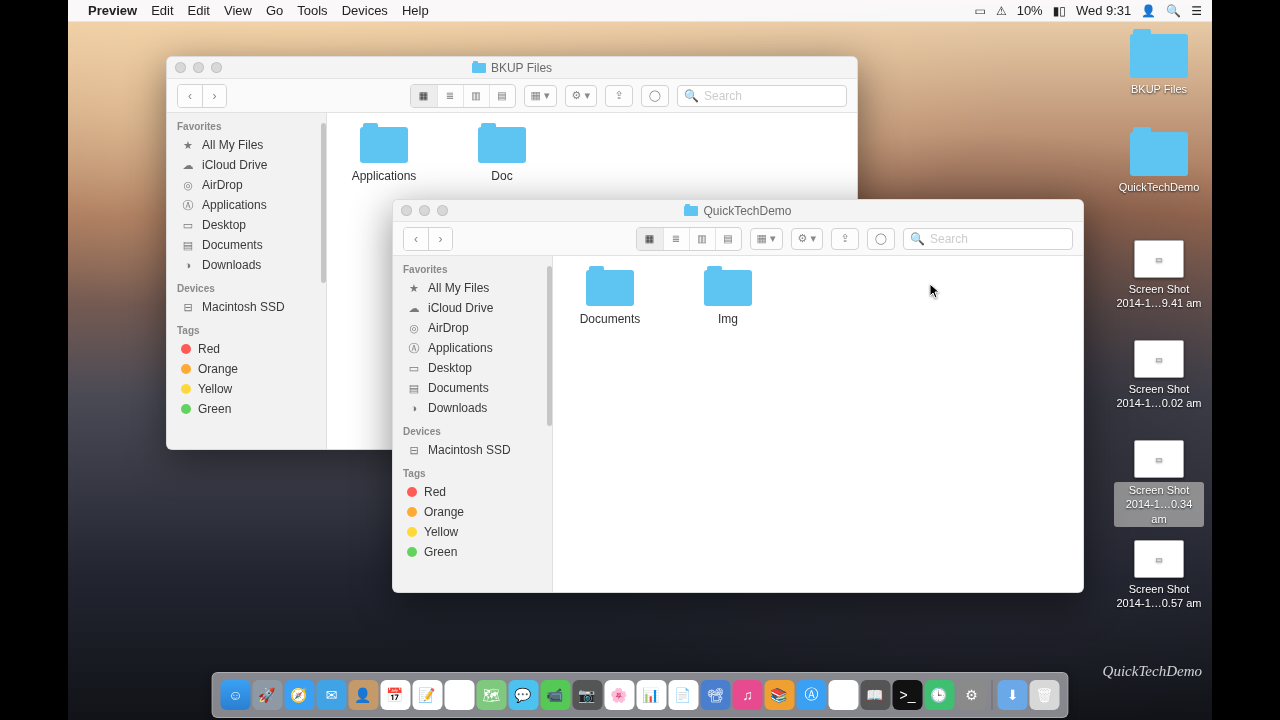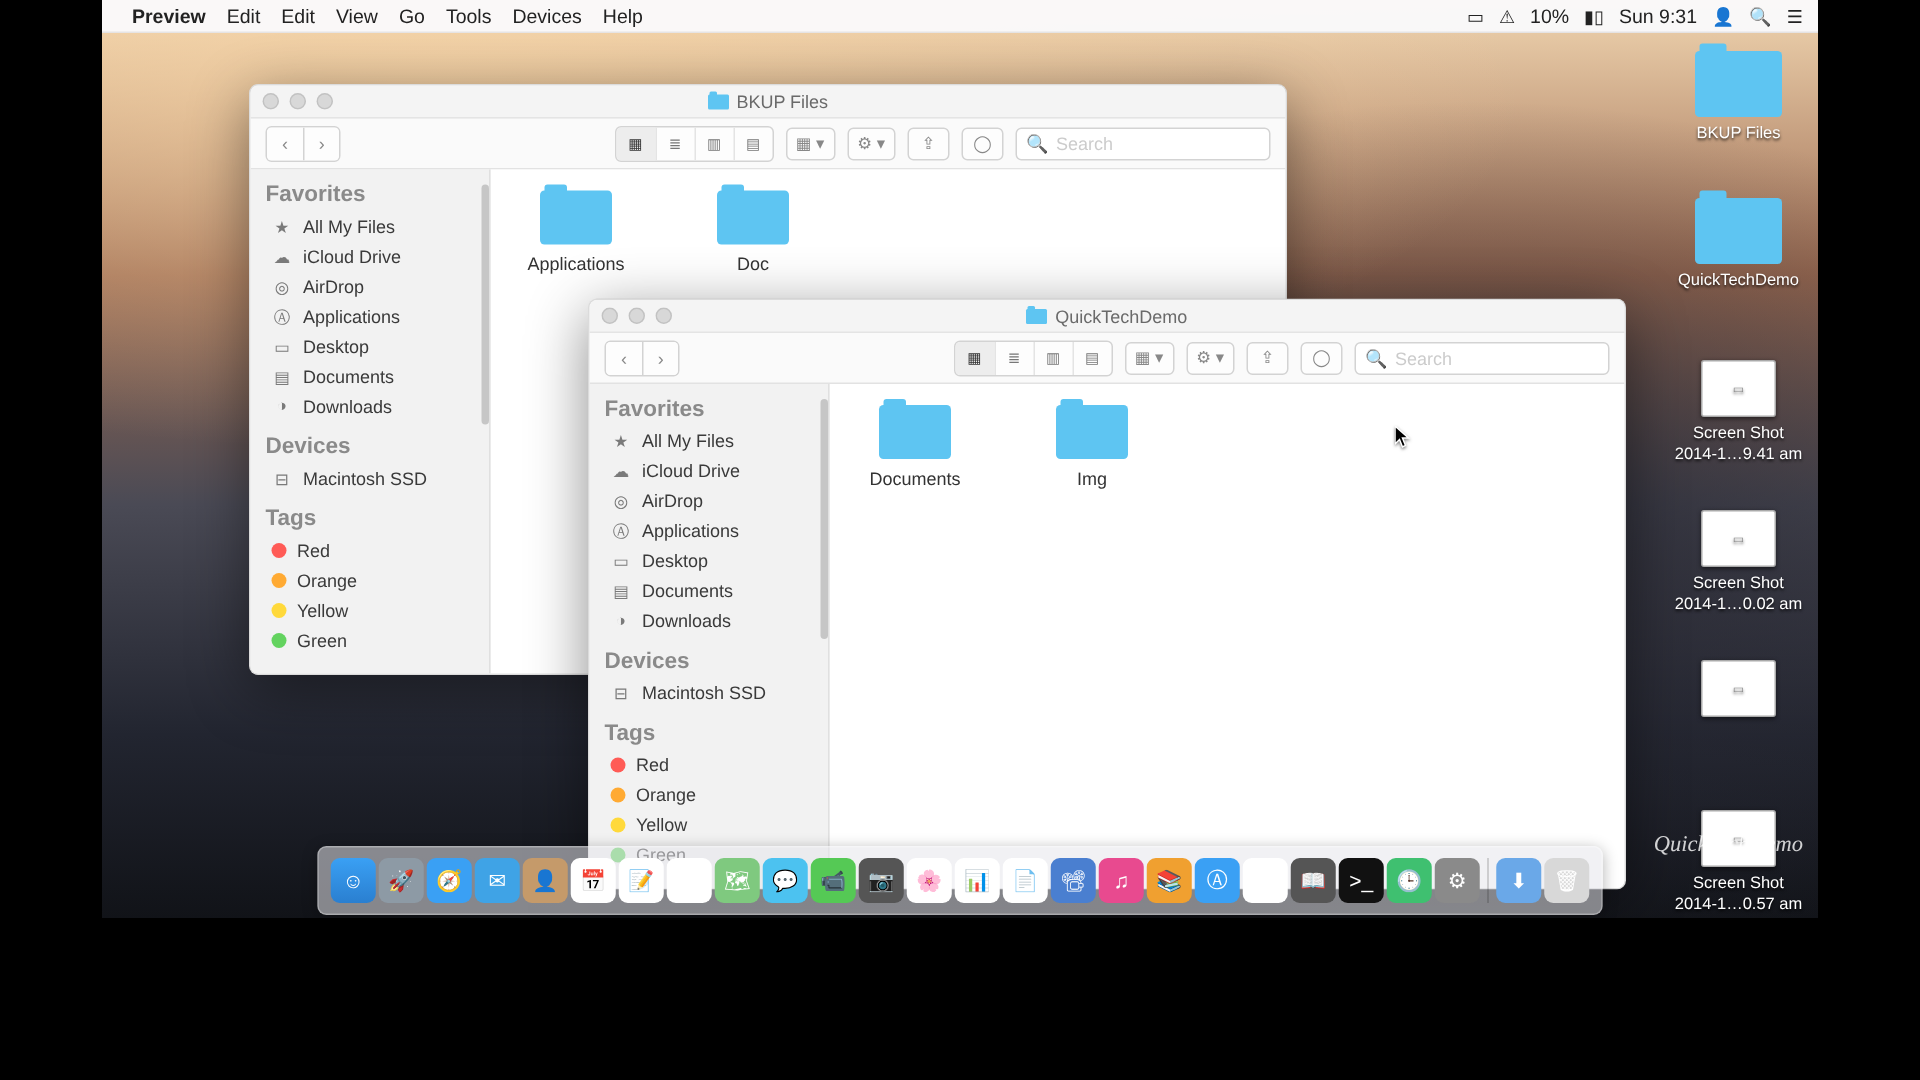--- a/index.html
+++ b/index.html
@@ -1,19 +1,19 @@
 <!DOCTYPE html>
 <html><head>
 <meta charset="utf-8">
 <style>
 * { margin: 0; padding: 0; box-sizing: border-box; font-family: -apple-system, "Helvetica Neue", Helvetica, Arial, sans-serif; }
 body { width: 1280px; height: 720px; overflow: hidden; background: #000; position: relative; }
 .letterbox-left, .letterbox-right { position: absolute; top: 0; width: 68px; height: 720px; background: #000; }
 .letterbox-left { left: 0; } .letterbox-right { right: 0; }
-.screen { position: absolute; left: 68px; top: 0; width: 1144px; height: 612px; background: linear-gradient(180deg,#e8c9a0 0%,#c68a5a 25%,#5b5a68 50%,#2d3038 75%,#1a1c22 100%); }
+.screen { position: absolute; left: 68px; top: 0; width: 1144px; height: 720px; background: linear-gradient(180deg,#e8c9a0 0%,#c68a5a 25%,#5b5a68 50%,#2d3038 75%,#1a1c22 100%); }
 .desktop-bg { position:absolute; inset:0; background:
   radial-gradient(1200px 400px at 20% 10%, rgba(255,220,170,0.6), transparent 60%),
   radial-gradient(800px 500px at 80% 60%, rgba(40,40,50,0.8), transparent 60%),
   linear-gradient(180deg,#f0d5b0 0%,#9c6a50 30%,#4a4a55 55%,#222530 80%,#111318 100%);
 }
 
 .menubar { position:absolute; top:0; left:0; right:0; height:22px; background:rgba(250,250,252,0.95); display:flex; align-items:center; font-size:13px; padding:0 10px; color:#222; border-bottom:1px solid rgba(0,0,0,0.08); }
 .menubar .apple { font-size:14px; margin-right:10px; }
 .menubar .app-name { font-weight:600; margin-right:14px; }
 .menubar .menu-item { margin-right:14px; }
@@ -43,21 +43,21 @@
 .navbtns button { width:24px; height:22px; background:#fdfdfd; border:none; color:#888; font-size:12px; cursor:pointer; }
 .navbtns button + button { border-left:1px solid #d3d3d3; }
 .seggroup { display:flex; border:1px solid #d3d3d3; border-radius:4px; overflow:hidden; background:#fdfdfd; }
 .seggroup .seg { width:26px; height:22px; display:flex; align-items:center; justify-content:center; color:#777; font-size:10px; border-left:1px solid #e4e4e4; }
 .seggroup .seg:first-child { border-left:none; }
 .seg.active { background:#ededed; color:#333; }
 .tbtn { border:1px solid #d3d3d3; border-radius:4px; height:22px; min-width:28px; background:#fdfdfd; display:flex; align-items:center; justify-content:center; color:#888; font-size:11px; padding:0 6px; }
 .search { margin-left:auto; border:1px solid #d3d3d3; border-radius:4px; height:22px; width:170px; background:#fff; display:flex; align-items:center; padding:0 6px; color:#aaa; font-size:12px; gap:5px; }
 .finder-body { display:flex; height:calc(100% - 56px); }
 .sidebar { width:160px; background:#f2f2f2; border-right:1px solid #e0e0e0; overflow:hidden; font-size:12px; position:relative; }
-.sidebar .section { color:#8a8a8a; font-size:15px; font-weight:600; padding:8px 10px 3px; text-transform:none; }
+.sidebar .section { color:#8a8a8a; font-size:10px; font-weight:600; padding:8px 10px 3px; text-transform:none; }
 .sidebar .item { display:flex; align-items:center; gap:7px; padding:3px 10px 3px 14px; color:#3a3a3a; cursor:default; }
 .sidebar .item .ic { width:14px; height:14px; display:inline-flex; align-items:center; justify-content:center; font-size:11px; color:#7a7a7a; }
 .tagdot { width:10px; height:10px; border-radius:50%; }
 .sidebar-scroll { position:absolute; right:0; top:0; bottom:0; width:5px; background:transparent; }
 .sidebar-scroll .thumb { position:absolute; left:0; width:5px; background:rgba(0,0,0,0.18); border-radius:3px; }
 .content { flex:1; background:#fff; padding:14px 10px; display:flex; align-items:flex-start; gap:24px; }
 .item-icon { width:94px; text-align:center; font-size:12px; color:#333; }
 
 .dock { position:absolute; left:50%; transform:translateX(-50%); bottom:2px; height:46px; display:flex; align-items:center; gap:2px; padding:4px 8px; background:rgba(230,230,235,0.55); border-radius:6px; border:1px solid rgba(255,255,255,0.3); box-shadow:0 2px 10px rgba(0,0,0,0.3); }
 .dock .app { width:30px; height:30px; border-radius:6px; display:flex; align-items:center; justify-content:center; font-size:14px; color:#fff; }
@@ -85,21 +85,21 @@
     <span class="menu-item">View</span>
     <span class="menu-item">Go</span>
     <span class="menu-item">Tools</span>
     <span class="menu-item">Devices</span>
     <span class="menu-item">Help</span>
     <div class="menubar-right">
       <span class="icon">▭</span>
       <span class="icon">⚠</span>
       <span>10%</span>
       <span class="icon">▮▯</span>
-      <span>Sun 9:31</span>
+      <span>Wed 9:31</span>
       <span class="icon">👤</span>
       <span class="icon">🔍</span>
       <span class="icon">☰</span>
     </div>
   </div>
 
   <div class="desk-icon" style="top:34px; right:8px;">
     <div class="folder folder-lg"></div>
     <div class="label">BKUP Files</div>
   </div>
@@ -110,20 +110,21 @@
   <div class="desk-icon" style="top:240px; right:8px;">
     <div class="file-thumb">▭</div>
     <div class="label">Screen Shot 2014-1…9.41 am</div>
   </div>
   <div class="desk-icon" style="top:340px; right:8px;">
     <div class="file-thumb">▭</div>
     <div class="label">Screen Shot 2014-1…0.02 am</div>
   </div>
   <div class="desk-icon" style="top:440px; right:8px;">
     <div class="file-thumb">▭</div>
+    <div class="label sel">Screen Shot 2014-1…0.34 am</div>
   </div>
   <div class="desk-icon" style="top:540px; right:8px;">
     <div class="file-thumb">▭</div>
     <div class="label">Screen Shot 2014-1…0.57 am</div>
   </div>
 
   <div class="finder" style="left:98px; top:56px; width:692px; height:394px;">
     <div class="titlebar">
       <div class="traffic">
           <span></span>

